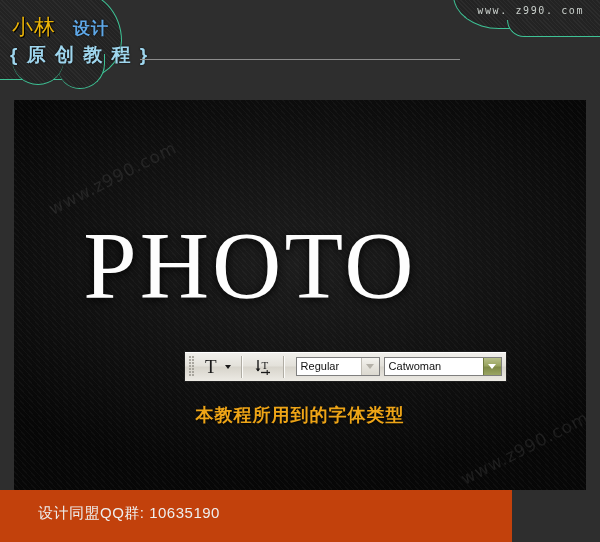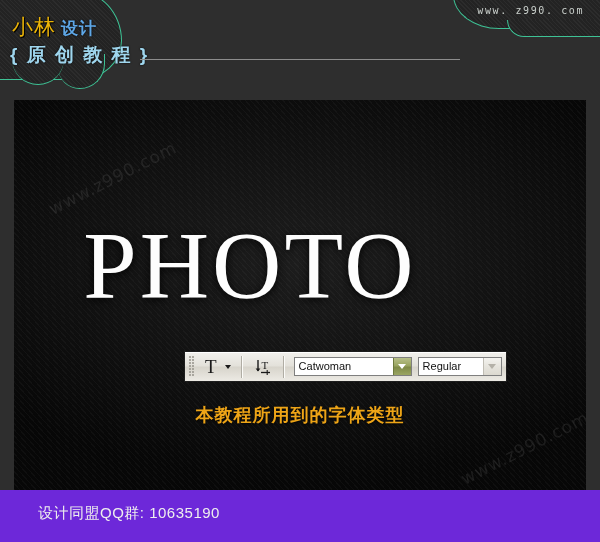--- a/index.html
+++ b/index.html
@@ -88,21 +88,21 @@
     font-weight: normal;
     color: #eab308;
     letter-spacing: 1px;
     text-shadow: 0 0 2px #000, 1px 1px 0 #000;
     margin-top: 40px;
   }
   .logo-sub {
     font-size: 17px;
     font-weight: bold;
     color: #5fa8e8;
-    margin-left: 5px;
+    margin-left: 17px;
     letter-spacing: 1px;
     text-shadow: 0 0 2px #000;
   }
   .logo-line2 {
     position: absolute;
     left: 10px; top: 42px;
     font-size: 19px;
     font-weight: bold;
     color: #9fd6ee;
     letter-spacing: 2px;
@@ -321,22 +321,22 @@
     font-weight: bold;
     color: #eda417;
     letter-spacing: 1px;
     text-shadow: 0 1px 2px rgba(0,0,0,0.85);
   }
 
   
   #footer {
     position: absolute;
     left: 0; top: 490px;
-    width: 600px; height: 52px;
-    background: #6d28d9;
+    width: 512px; height: 52px;
+    background: #c2410c;
   }
   #footer-text {
     position: absolute;
     left: 38px; top: 14px;
     font-size: 15px;
     color: #eeeeee;
     letter-spacing: 0.5px;
     white-space: nowrap;
   }
 </style>
@@ -388,34 +388,34 @@
             <path d="M2.6 11.6 L5 14.4 L7.4 11.6 Z" fill="#1a1a1a"></path>
             <text x="8.5" y="11.5" font-family="Liberation Serif, serif" font-size="11" fill="#1a1a1a">T</text>
             <path d="M8 15.5 L17 15.5" stroke="#1a1a1a" stroke-width="1.3"></path>
             <path d="M14.2 13 L14.2 18" stroke="#1a1a1a" stroke-width="1.1"></path>
           </svg>
         </span>
       </div>
 
       <div class="tb-sep"></div>
 
+      <div class="combo combo-style">
+        <span class="combo-text" title="Font style">Regular</span>
+        <span class="combo-btn disabled">
+          <span class="arrow"></span>
+        </span>
+      </div>
+
       <div class="combo combo-font">
         <span class="combo-text" title="Font family">Catwoman</span>
         <span class="combo-btn">
           <span class="arrow"></span>
         </span>
       </div>
 
-      <div class="combo combo-style">
-        <span class="combo-text" title="Font style">Regular</span>
-        <span class="combo-btn disabled">
-          <span class="arrow"></span>
-        </span>
-      </div>
-
     </div>
 
     <div id="caption">本教程所用到的字体类型</div>
   </div>
 
   <div id="footer">
     <div id="footer-text">设计同盟QQ群: 10635190</div>
   </div>
 
 </div>

